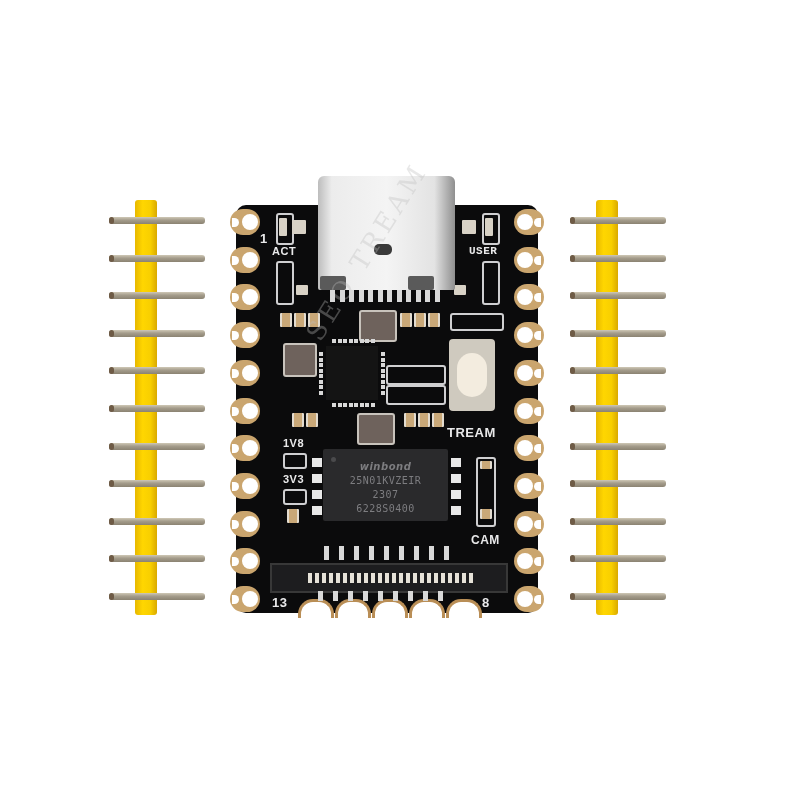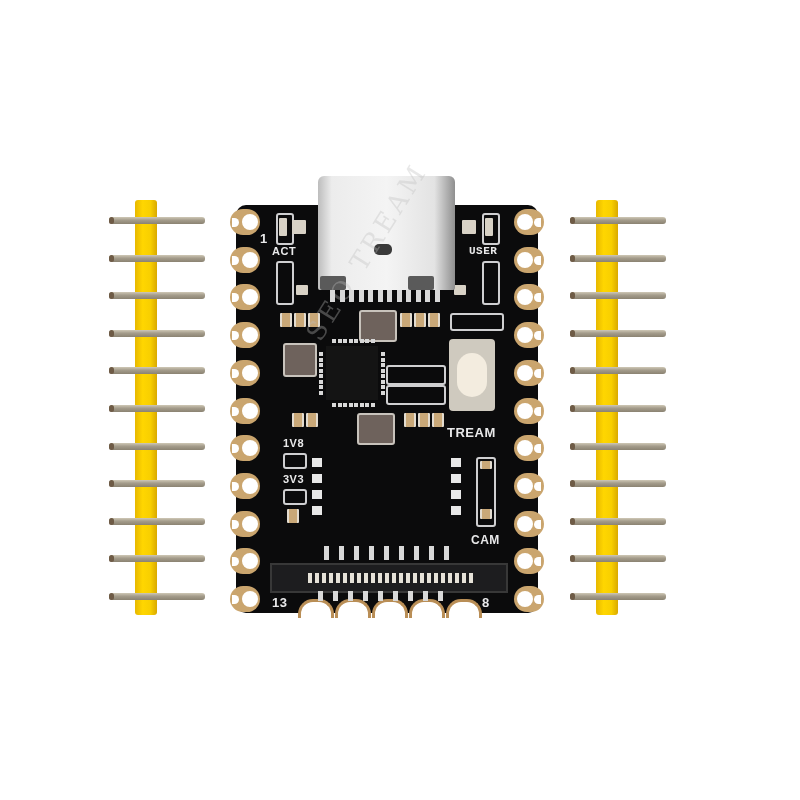--- a/index.html
+++ b/index.html
@@ -251,20 +251,27 @@
       <div class="mcu-pad" style="left:44.5px; top:-7px;"></div>
       <div class="mcu-pad" style="left:44.5px; top:57px;"></div>
       <div class="mcu-pad" style="left:-7px; top:44.5px;"></div>
       <div class="mcu-pad" style="left:55px; top:44.5px;"></div>
     </div>
 
   <div id="boot-btn">
     <div id="boot-cap"></div>
   </div>
 
+  <div id="flash">
+    <div class="chip-dot" style="left:8px; top:8px; width:5px; height:5px; background:#4a4a4c;"></div>
+    <div class="flash-text" style="top:12px; font-style:italic; font-weight:bold; font-family:'DejaVu Sans', sans-serif;">winbond</div>
+    <div class="flash-text" style="top:26px;">25N01KVZEIR</div>
+    <div class="flash-text" style="top:40px;">2307</div>
+    <div class="flash-text" style="top:54px;">6228S0400</div>
+  </div>
   <div id="flash-legs"></div>
 
   <div id="fpc">
       <div class="fpc-tooth" style="left:36px;"></div>
       <div class="fpc-tooth" style="left:43px;"></div>
       <div class="fpc-tooth" style="left:50px;"></div>
       <div class="fpc-tooth" style="left:57px;"></div>
       <div class="fpc-tooth" style="left:64px;"></div>
       <div class="fpc-tooth" style="left:71px;"></div>
       <div class="fpc-tooth" style="left:78px;"></div>

